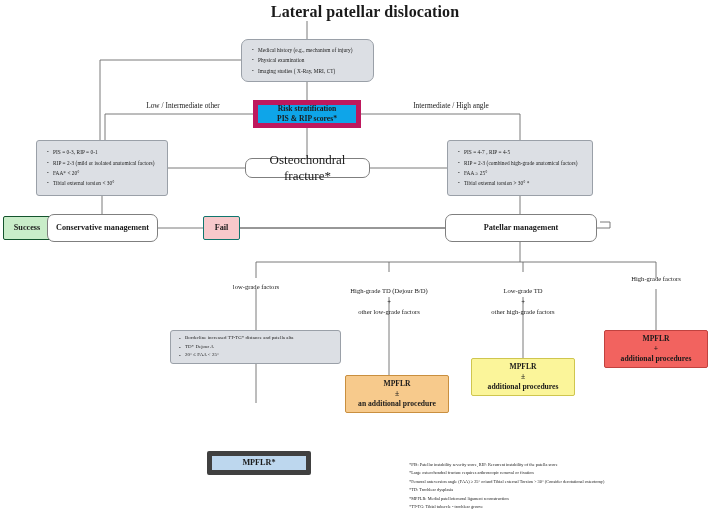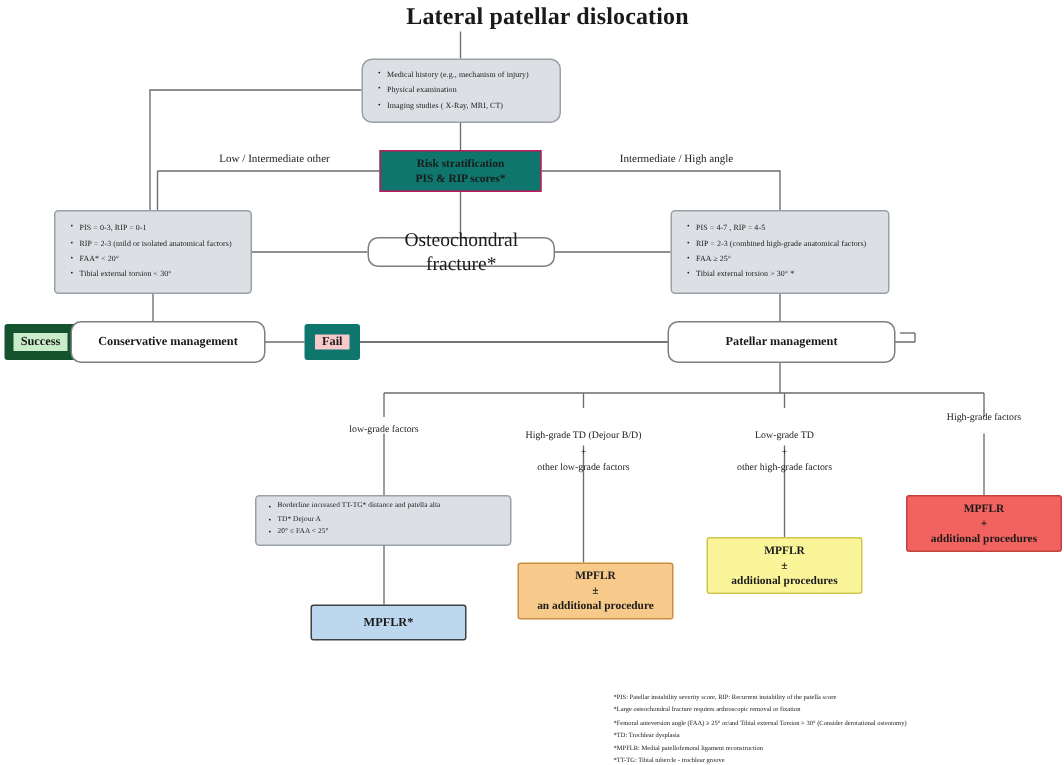--- a/index.html
+++ b/index.html
@@ -23,28 +23,28 @@
   }
 
   
   .box-grey{
     background:#dcdfe4;border:1px solid #9aa0a8;border-radius:7px;
   }
   .box-grey-sq{
     background:#dcdfe4;border:1px solid #9aa0a8;border-radius:3px;
   }
   .box-white{
-    background:#0f766e;border:1px solid #be185d;
+    background:#0ea5e9;border:5px solid #be185d;
   }
   .box-white-round{
     background:#ffffff;border:1px solid #7f7f7f;border-radius:7px;
   }
-  .box-green{background:#c9edc9;border:6px solid #14532d;border-radius:2px;}
-  .box-pink{background:#f7c9cb;border:7px solid #0f766e;border-radius:2px;}
-  .box-blue{background:#bdd7ee;border:1px solid #404040;border-radius:2px;}
+  .box-green{background:#c9edc9;border:1px solid #14532d;border-radius:2px;}
+  .box-pink{background:#f7c9cb;border:1px solid #0f766e;border-radius:2px;}
+  .box-blue{background:#bdd7ee;border:5px solid #404040;border-radius:2px;margin-top:48px;}
   .box-orange{background:#f7ca8c;border:1px solid #c98f3f;border-radius:2px;}
   .box-yellow{background:#fbf59a;border:1px solid #cfc64f;border-radius:2px;}
   .box-red{background:#f2635f;border:1px solid #c1423f;border-radius:2px;}
 
   .ctr{text-align:center;font-weight:bold;font-size:8.2px;line-height:1.32;}
   .ctr-sm{text-align:center;font-weight:bold;font-size:7.6px;line-height:1.35;}
 
   ul.bul{margin:0;padding:0 4px 0 11px;list-style:none;}
   ul.bul li{
     font-size:5.3px;line-height:1.95;position:relative;padding-left:5px;
@@ -167,21 +167,21 @@
         <li>FAA ≥ 25°</li>
         <li>Tibial external torsion &gt; 30° *</li>
       </ul>
     </div>
   </div>
 
   <div class="node box-green" id="success" style="left:3px;top:216px;width:48px;height:24px;">
     <div class="inner ctr">Success</div>
   </div>
 
-  <div class="node box-white-round" id="conservative" style="left:47px;top:214px;width:130px;height:28px;">
+  <div class="node box-white-round" id="conservative" style="left:47px;top:214px;width:111px;height:28px;">
     <div class="inner ctr">Conservative management</div>
   </div>
 
   <div class="node box-pink" id="fail" style="left:203px;top:216px;width:37px;height:24px;">
     <div class="inner ctr">Fail</div>
   </div>
 
   <div class="node box-white-round" id="operative" style="left:445px;top:214px;width:152px;height:28px;">
     <div class="inner ctr">Patellar management</div>
   </div>

